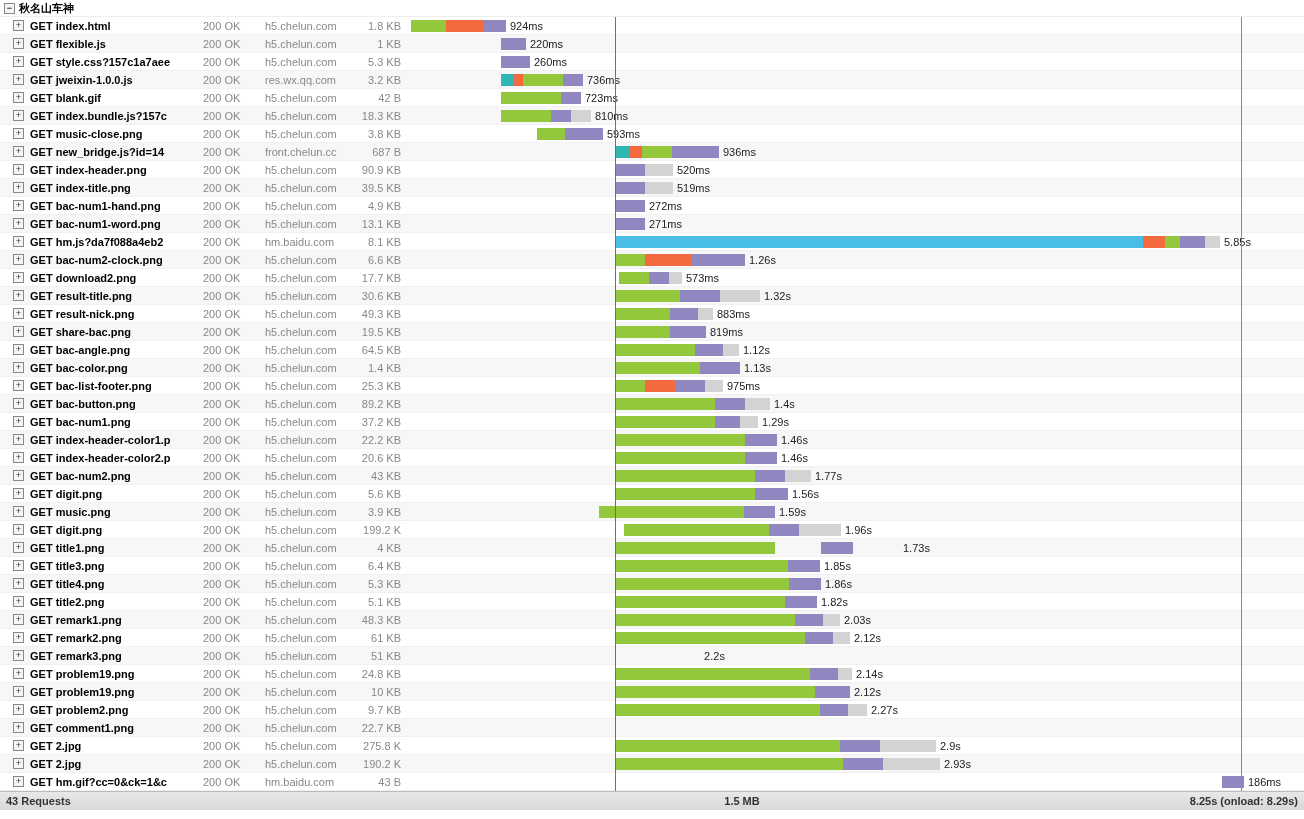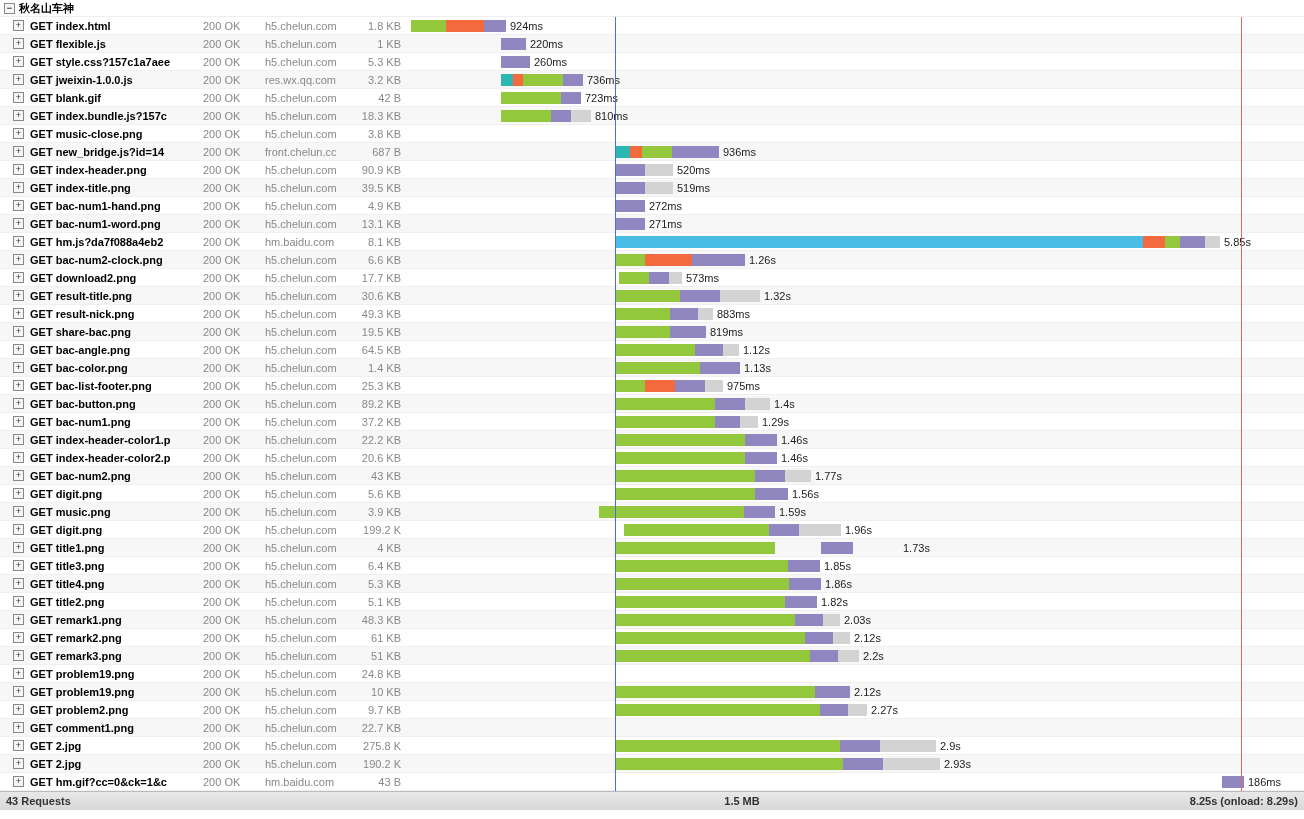--- a/index.html
+++ b/index.html
@@ -142,20 +142,27 @@
         </div>
       </div>
       <div class="row">
         <div class="col-expand">
           <span class="expand-icon">+</span>
         </div>
         <div class="col-method"><span class="get-label">GET music-close.png</span></div>
         <div class="col-status">200 OK</div>
         <div class="col-domain">h5.chelun.com</div>
         <div class="col-size">3.8 KB</div>
+        <div class="col-timeline">
+          <div class="bar-container" style="left: 130px;">
+            <span class="bar-seg seg-green" style="width: 28px;"></span>
+            <span class="bar-seg seg-purple" style="width: 38px;"></span>
+            <span class="bar-label">593ms</span>
+          </div>
+        </div>
       </div>
       <div class="row">
         <div class="col-expand">
           <span class="expand-icon">+</span>
         </div>
         <div class="col-method"><span class="get-label">GET new_bridge.js?id=14</span></div>
         <div class="col-status">200 OK</div>
         <div class="col-domain">front.chelun.cc</div>
         <div class="col-size">687 B</div>
         <div class="col-timeline">
@@ -616,36 +623,44 @@
       </div>
       <div class="row">
         <div class="col-expand">
           <span class="expand-icon">+</span>
         </div>
         <div class="col-method"><span class="get-label">GET remark3.png</span></div>
         <div class="col-status">200 OK</div>
         <div class="col-domain">h5.chelun.com</div>
         <div class="col-size">51 KB</div>
         <div class="col-timeline">
-          <div class="bar-container" style="left: 208px;">
+          <div class="bar-container" style="left: 208px; flex-direction: column;">
             <span class="bar-seg seg-green" style="width: 195px;"></span>
             <span class="bar-seg seg-purple" style="width: 28px;"></span>
             <span class="bar-seg seg-gray" style="width: 21px;"></span>
             <span class="bar-label">2.2s</span>
           </div>
         </div>
       </div>
       <div class="row">
         <div class="col-expand">
           <span class="expand-icon">+</span>
         </div>
         <div class="col-method"><span class="get-label">GET problem19.png</span></div>
         <div class="col-status">200 OK</div>
         <div class="col-domain">h5.chelun.com</div>
         <div class="col-size">24.8 KB</div>
+        <div class="col-timeline">
+          <div class="bar-container" style="left: 208px;">
+            <span class="bar-seg seg-green" style="width: 195px;"></span>
+            <span class="bar-seg seg-purple" style="width: 28px;"></span>
+            <span class="bar-seg seg-gray" style="width: 14px;"></span>
+            <span class="bar-label">2.14s</span>
+          </div>
+        </div>
       </div>
       <div class="row">
         <div class="col-expand">
           <span class="expand-icon">+</span>
         </div>
         <div class="col-method"><span class="get-label">GET problem19.png</span></div>
         <div class="col-status">200 OK</div>
         <div class="col-domain">h5.chelun.com</div>
         <div class="col-size">10 KB</div>
         <div class="col-timeline">

